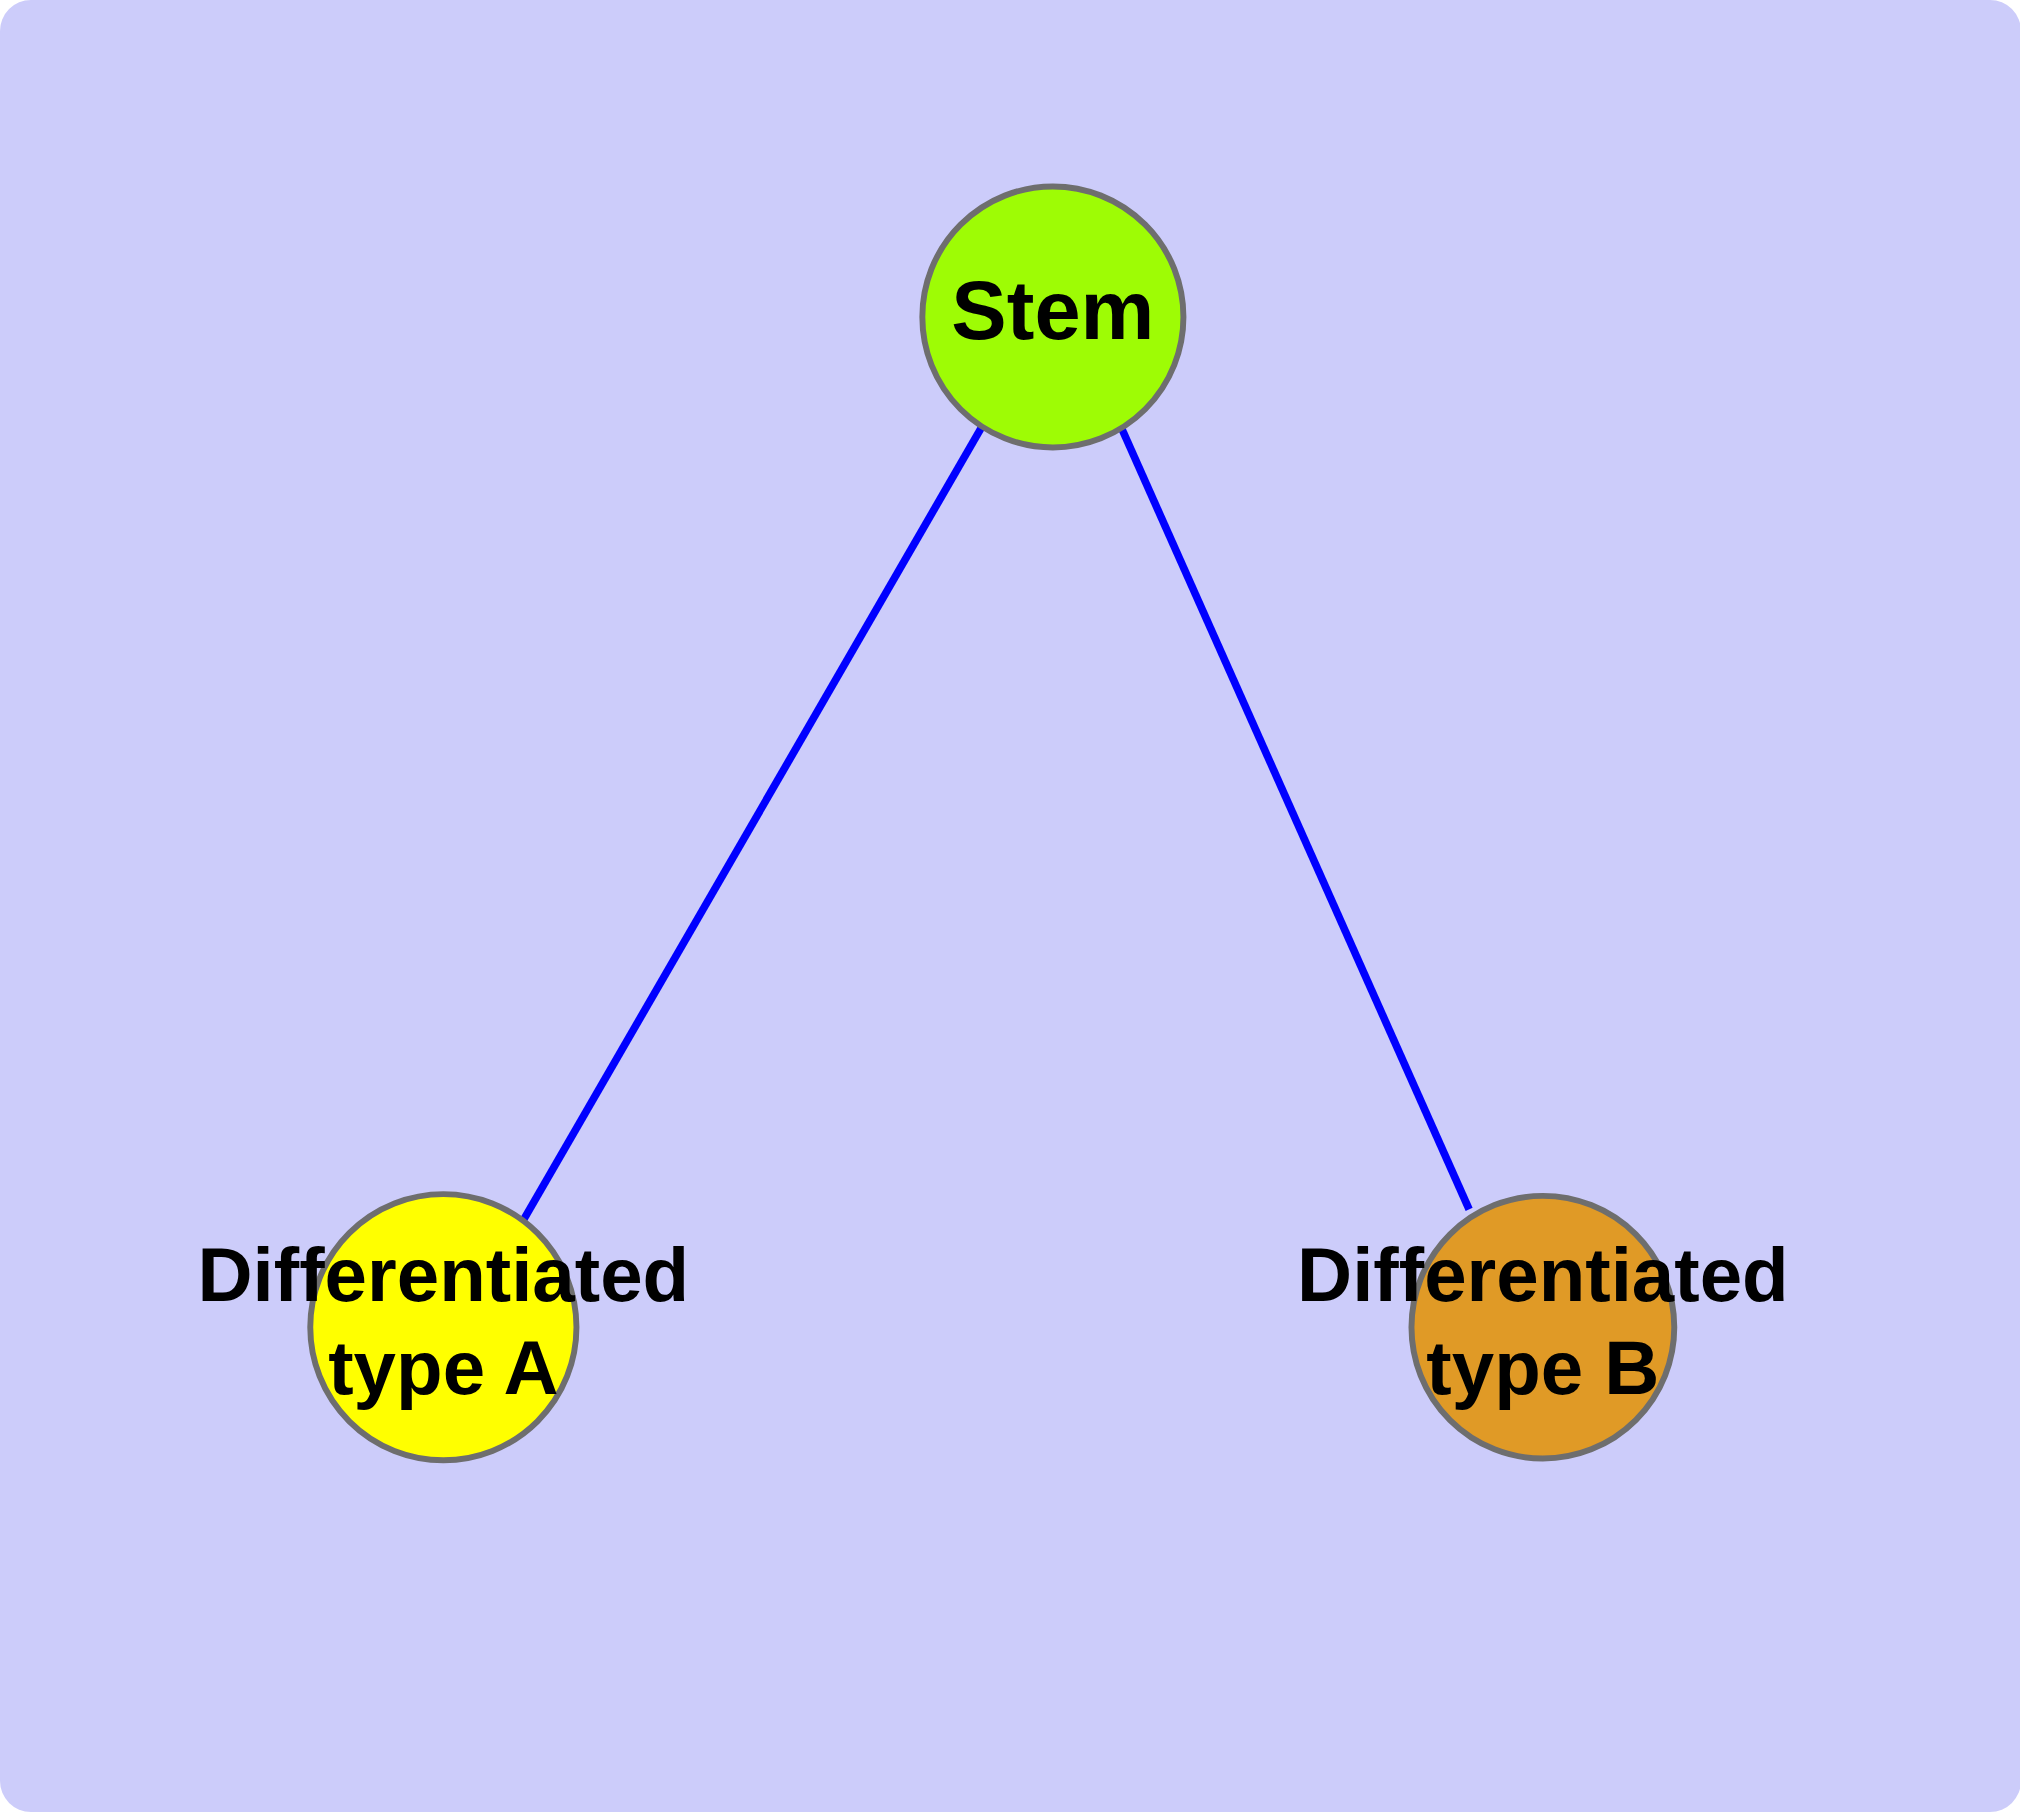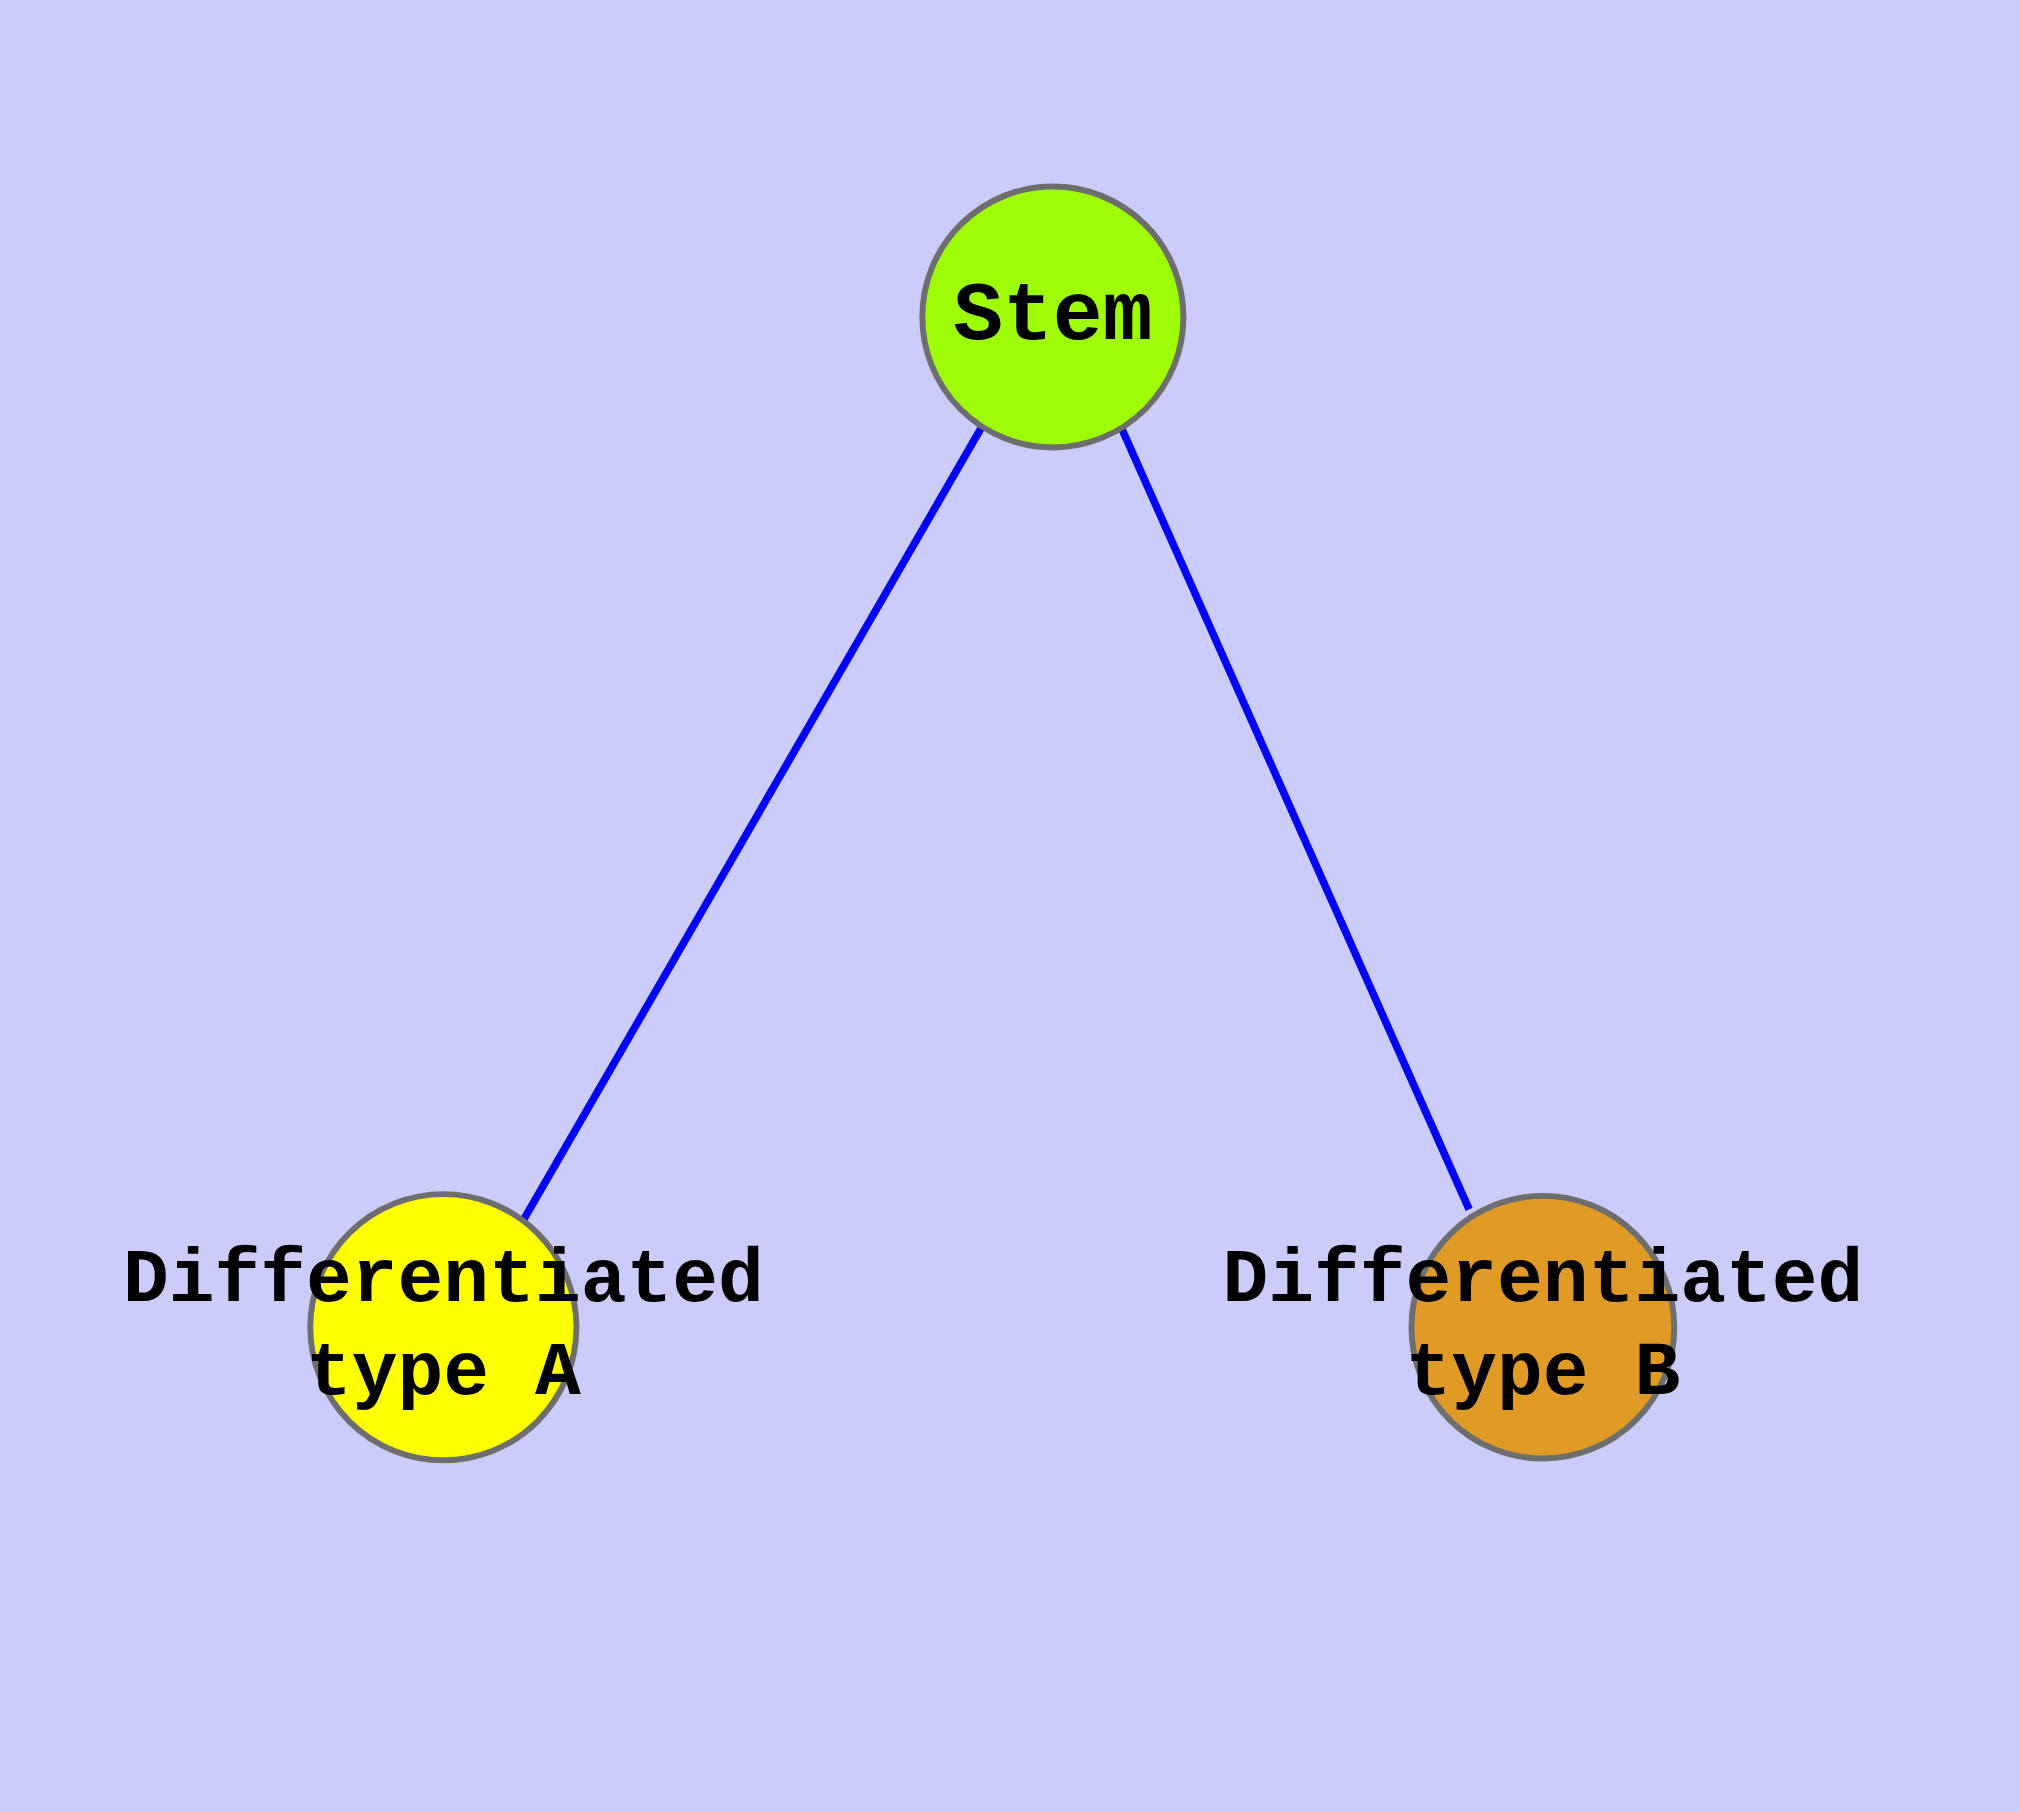--- a/index.html
+++ b/index.html
@@ -6,21 +6,22 @@
   html, body {
     margin: 0;
     padding: 0;
     background: #ffffff;
   }
   #canvas {
     position: relative;
     width: 2021px;
     height: 1812px;
     overflow: hidden;
-    font-family: Liberation Mono, monospace;
+    font-family: Liberation Sans, sans-serif;
+    border-radius: 31px;
   }
   #graph-svg {
     position: absolute;
     top: 0;
     left: 0;
     width: 2021px;
     height: 1812px;
     display: block;
   }
   .node-label {

